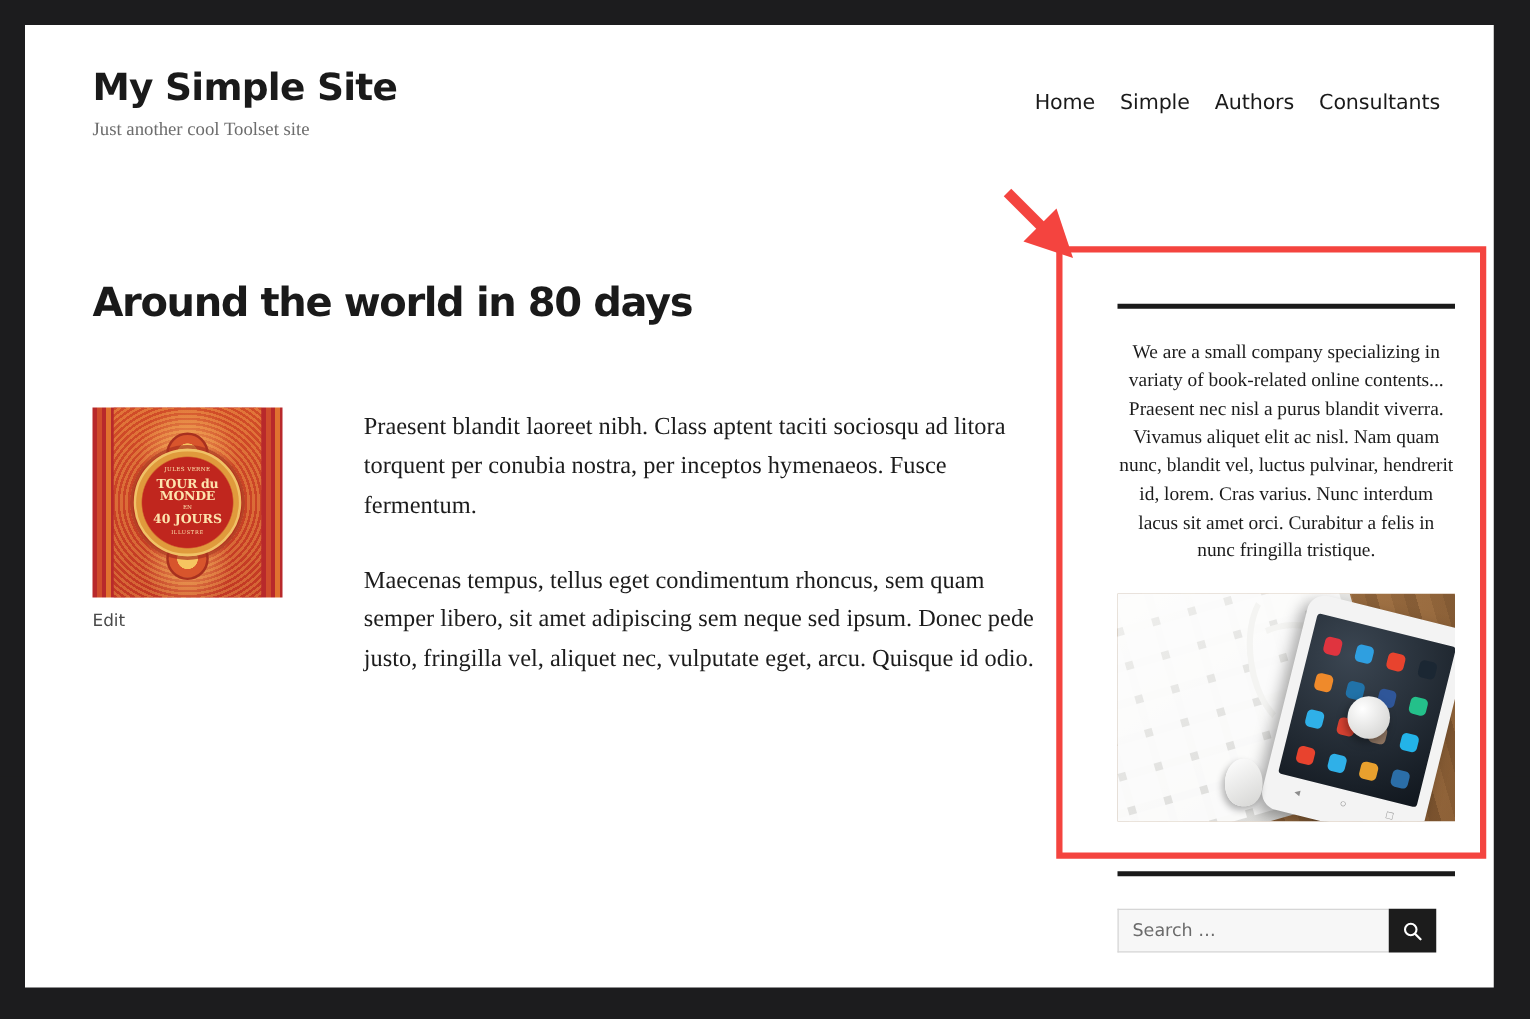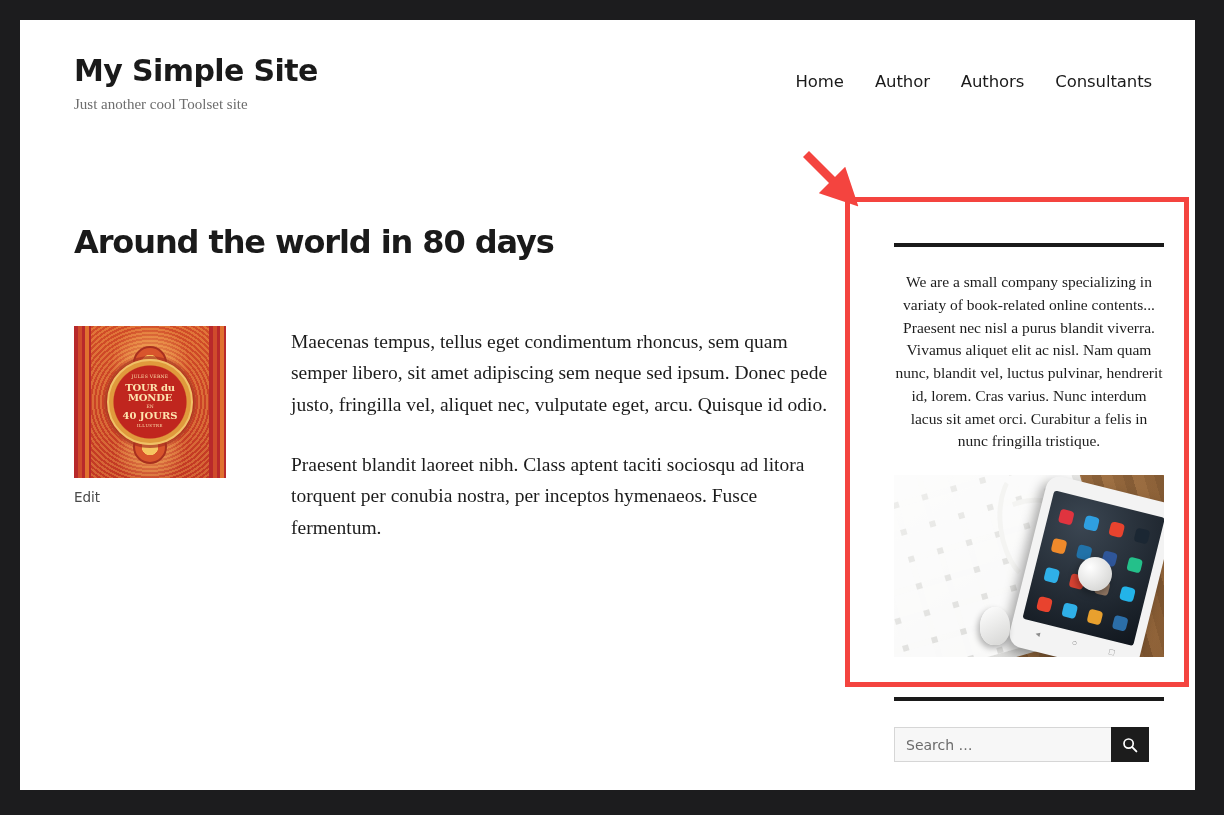--- a/index.html
+++ b/index.html
@@ -45,21 +45,21 @@
   }
   .site-desc {
     margin: 6px 0 0 0;
     font-family: "Liberation Serif", serif;
     font-size: 15px;
     color: #6d6d6d;
     line-height: 1.3;
   }
   .main-nav {
     display: flex;
-    gap: 31px;
+    gap: 20px;
     padding-top: 20px;
     padding-right: 2px;
   }
   .nav-link {
     font-family: "DejaVu Sans", sans-serif;
     font-size: 16.5px;
     color: #1a1a1a;
     text-decoration: none;
     letter-spacing: -0.1px;
     white-space: nowrap;
@@ -355,21 +355,21 @@
 <div id="viewport">
   <div id="page">
 
     <header class="site-header">
       <div class="branding">
         <h1 class="site-title">My Simple Site</h1>
         <p class="site-desc">Just another cool Toolset site</p>
       </div>
       <nav class="main-nav">
         <a class="nav-link" href="#">Home</a>
-        <a class="nav-link" href="#">Author</a>
+        <a class="nav-link" href="#">Simple</a>
         <a class="nav-link" href="#">Authors</a>
         <a class="nav-link" href="#">Consultants</a>
       </nav>
     </header>
 
     <div class="content-wrap">
 
       <main class="primary-col">
         <h2 class="entry-title">Around the world in 80 days</h2>
 
@@ -386,22 +386,22 @@
                   <span class="cover-med-sub">EN</span>
                   <span class="cover-med-days">40 JOURS</span>
                   <span class="cover-med-foot">ILLUSTRE</span>
                 </div>
               </div>
             </div>
             <a class="edit-link" href="#">Edit</a>
           </figure>
 
           <div class="book-text">
+            <p>Praesent blandit laoreet nibh. Class aptent taciti sociosqu ad litora torquent per conubia nostra, per inceptos hymenaeos. Fusce fermentum.</p>
             <p>Maecenas tempus, tellus eget condimentum rhoncus, sem quam semper libero, sit amet adipiscing sem neque sed ipsum. Donec pede justo, fringilla vel, aliquet nec, vulputate eget, arcu. Quisque id odio.</p>
-            <p>Praesent blandit laoreet nibh. Class aptent taciti sociosqu ad litora torquent per conubia nostra, per inceptos hymenaeos. Fusce fermentum.</p>
 
 
           </div>
         </div>
       </main>
 
       <aside class="sidebar">
 
         <section class="widget">
           <div class="widget-rule"></div>

